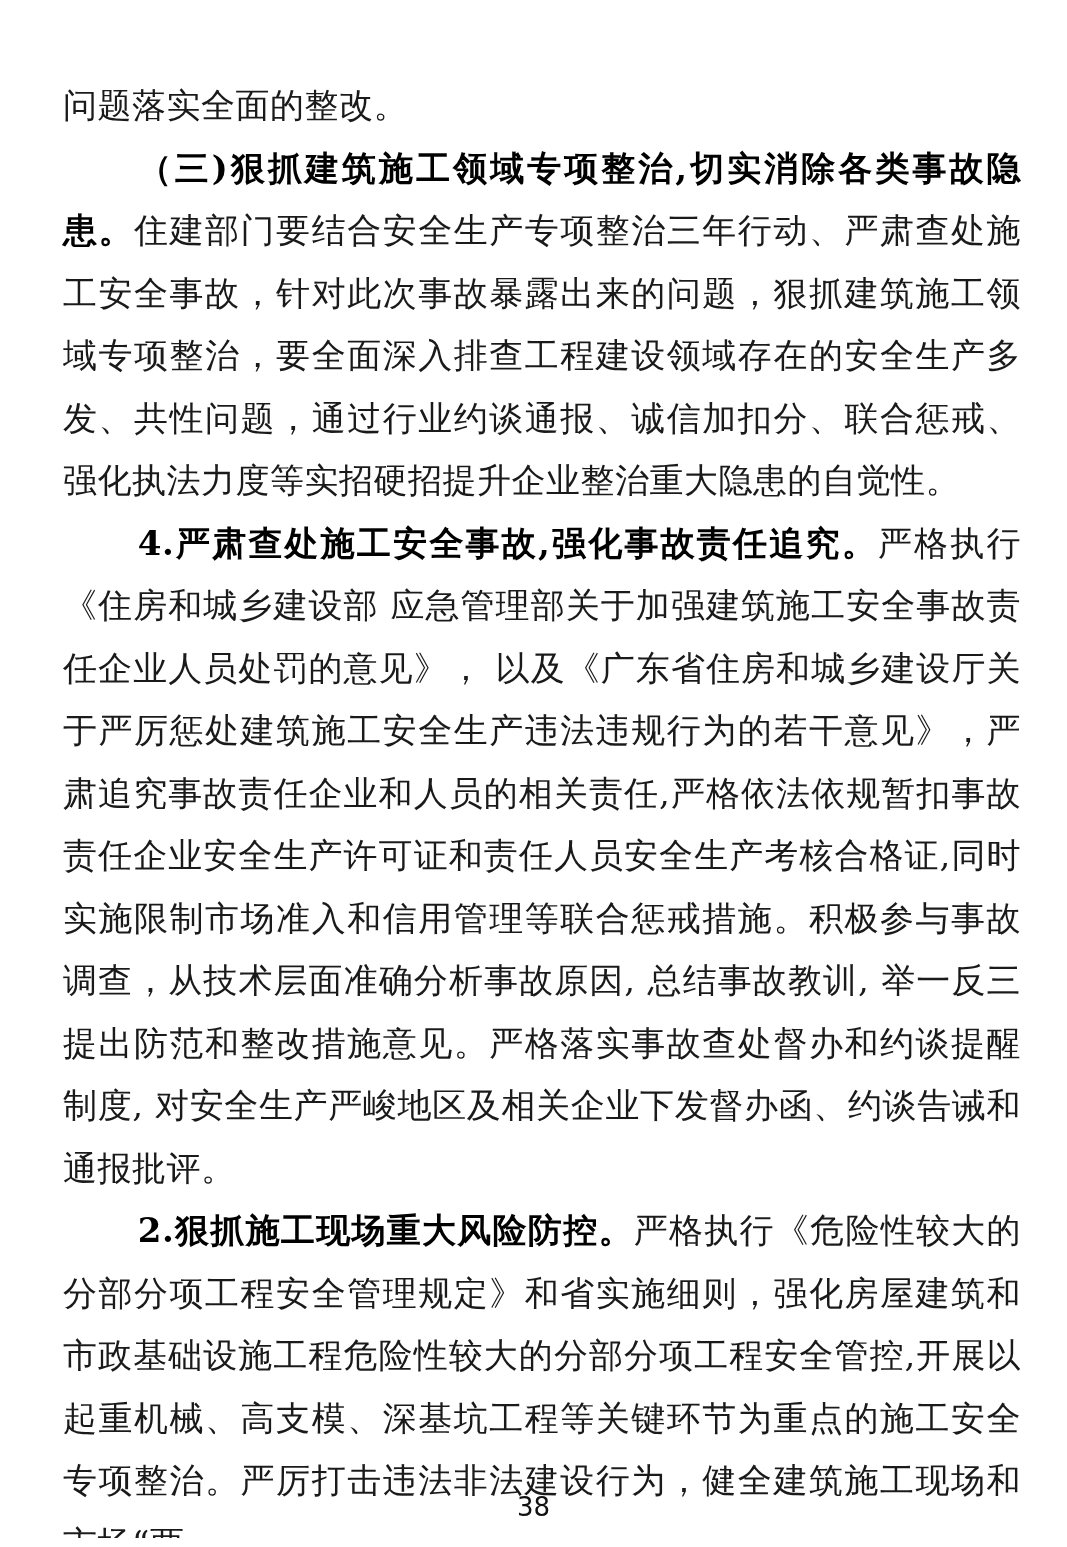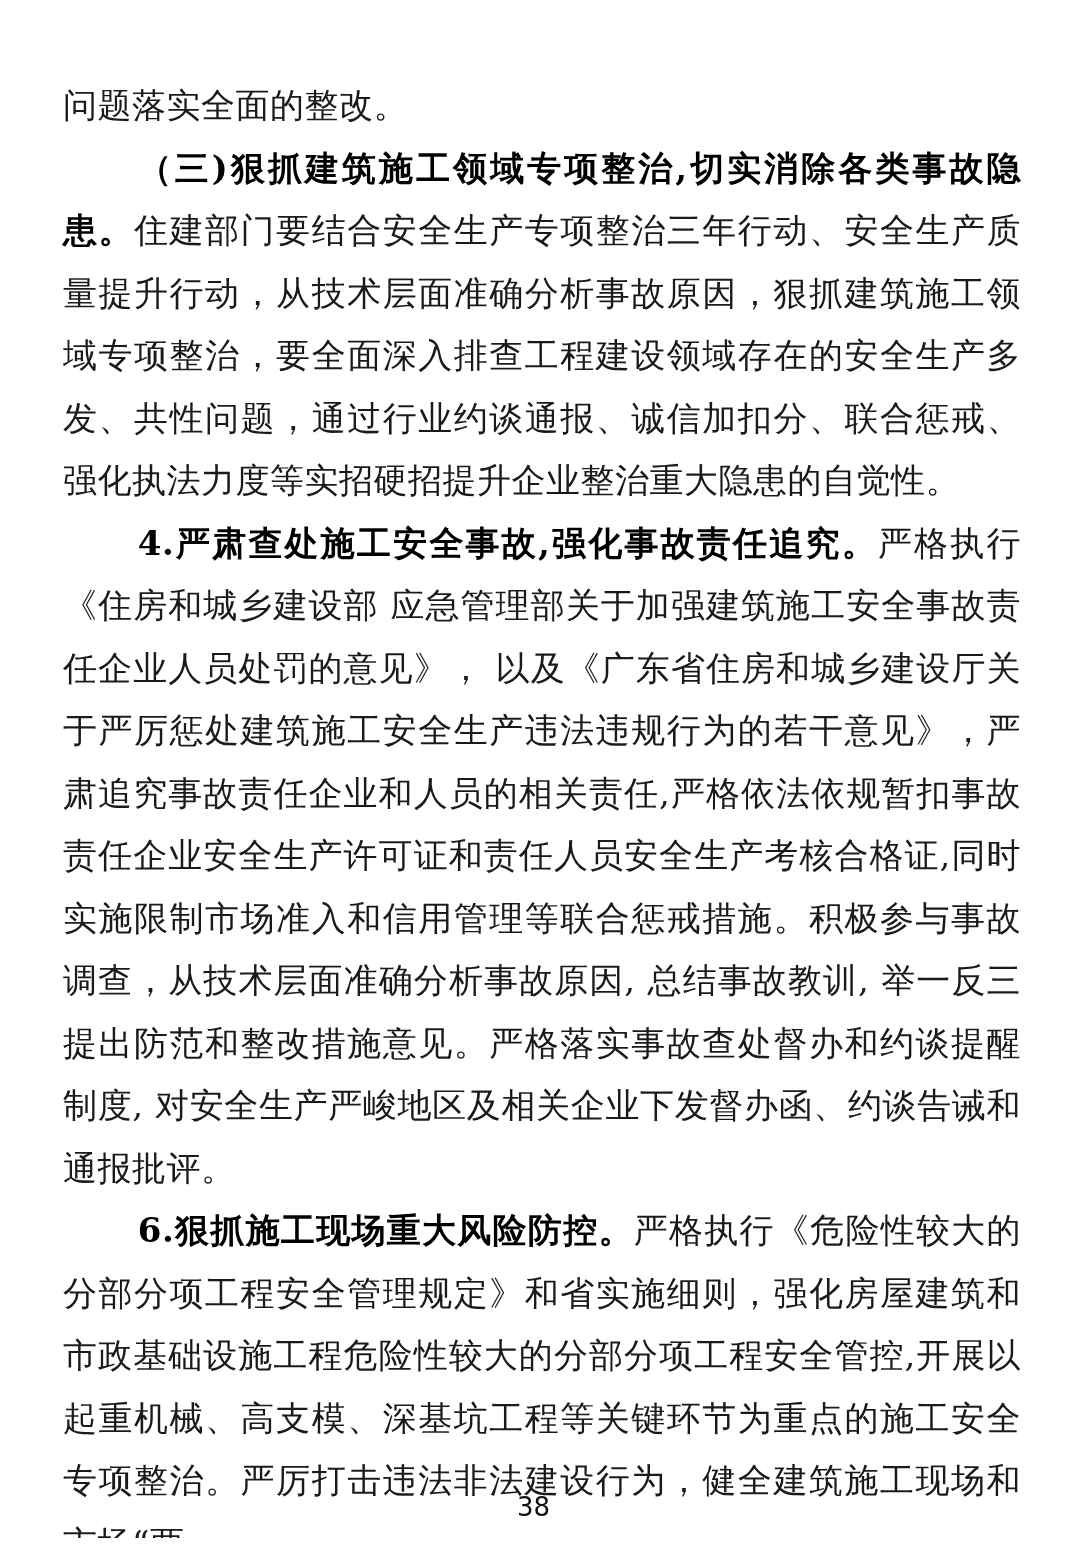--- a/index.html
+++ b/index.html
@@ -49,22 +49,22 @@
   }
 </style>
 </head>
 <body>
 
 <div class="page">
   <div class="content">
 
     <p class="para no-indent"><span>问题落实全面的整改。</span></p>
 
-    <p class="para"><span class="bold">（三)狠抓建筑施工领域专项整治,切实消除各类事故隐患。</span><span>住建部门要结合安全生产专项整治三年行动、安全生产质量提升行动，从技术层面准确分析事故原因，狠抓建筑施工领域专项整治，要全面深入排查工程建设领域存在的安全生产多发、共性问题，通过行业约谈通报、诚信加扣分、联合惩戒、强化执法力度等实招硬招提升企业整治重大隐患的自觉性。</span></p>
+    <p class="para"><span class="bold">（三)狠抓建筑施工领域专项整治,切实消除各类事故隐患。</span><span>住建部门要结合安全生产专项整治三年行动、严肃查处施工安全事故，针对此次事故暴露出来的问题，狠抓建筑施工领域专项整治，要全面深入排查工程建设领域存在的安全生产多发、共性问题，通过行业约谈通报、诚信加扣分、联合惩戒、强化执法力度等实招硬招提升企业整治重大隐患的自觉性。</span></p>
 
     <p class="para"><span class="bold">4.严肃查处施工安全事故,强化事故责任追究。</span><span>严格执行《住房和城乡建设部 应急管理部关于加强建筑施工安全事故责任企业人员处罚的意见》， 以及《广东省住房和城乡建设厅关于严厉惩处建筑施工安全生产违法违规行为的若干意见》，严肃追究事故责任企业和人员的相关责任,严格依法依规暂扣事故责任企业安全生产许可证和责任人员安全生产考核合格证,同时实施限制市场准入和信用管理等联合惩戒措施。积极参与事故调查，从技术层面准确分析事故原因, 总结事故教训, 举一反三提出防范和整改措施意见。严格落实事故查处督办和约谈提醒制度, 对安全生产严峻地区及相关企业下发督办函、约谈告诫和通报批评。</span></p>
 
-    <p class="para"><span class="bold">6.狠抓施工现场重大风险防控。</span><span>严格执行《危险性较大的分部分项工程安全管理规定》和省实施细则，强化房屋建筑和市政基础设施工程危险性较大的分部分项工程安全管控,开展以起重机械、高支模、深基坑工程等关键环节为重点的施工安全专项整治。严厉打击违法非法建设行为，健全建筑施工现场和市场“两</span></p>
+    <p class="para"><span class="bold">2.狠抓施工现场重大风险防控。</span><span>严格执行《危险性较大的分部分项工程安全管理规定》和省实施细则，强化房屋建筑和市政基础设施工程危险性较大的分部分项工程安全管控,开展以起重机械、高支模、深基坑工程等关键环节为重点的施工安全专项整治。严厉打击违法非法建设行为，健全建筑施工现场和市场“两</span></p>
 
   </div>
 
   <div class="page-number">38</div>
 </div>
 
 </body></html>

